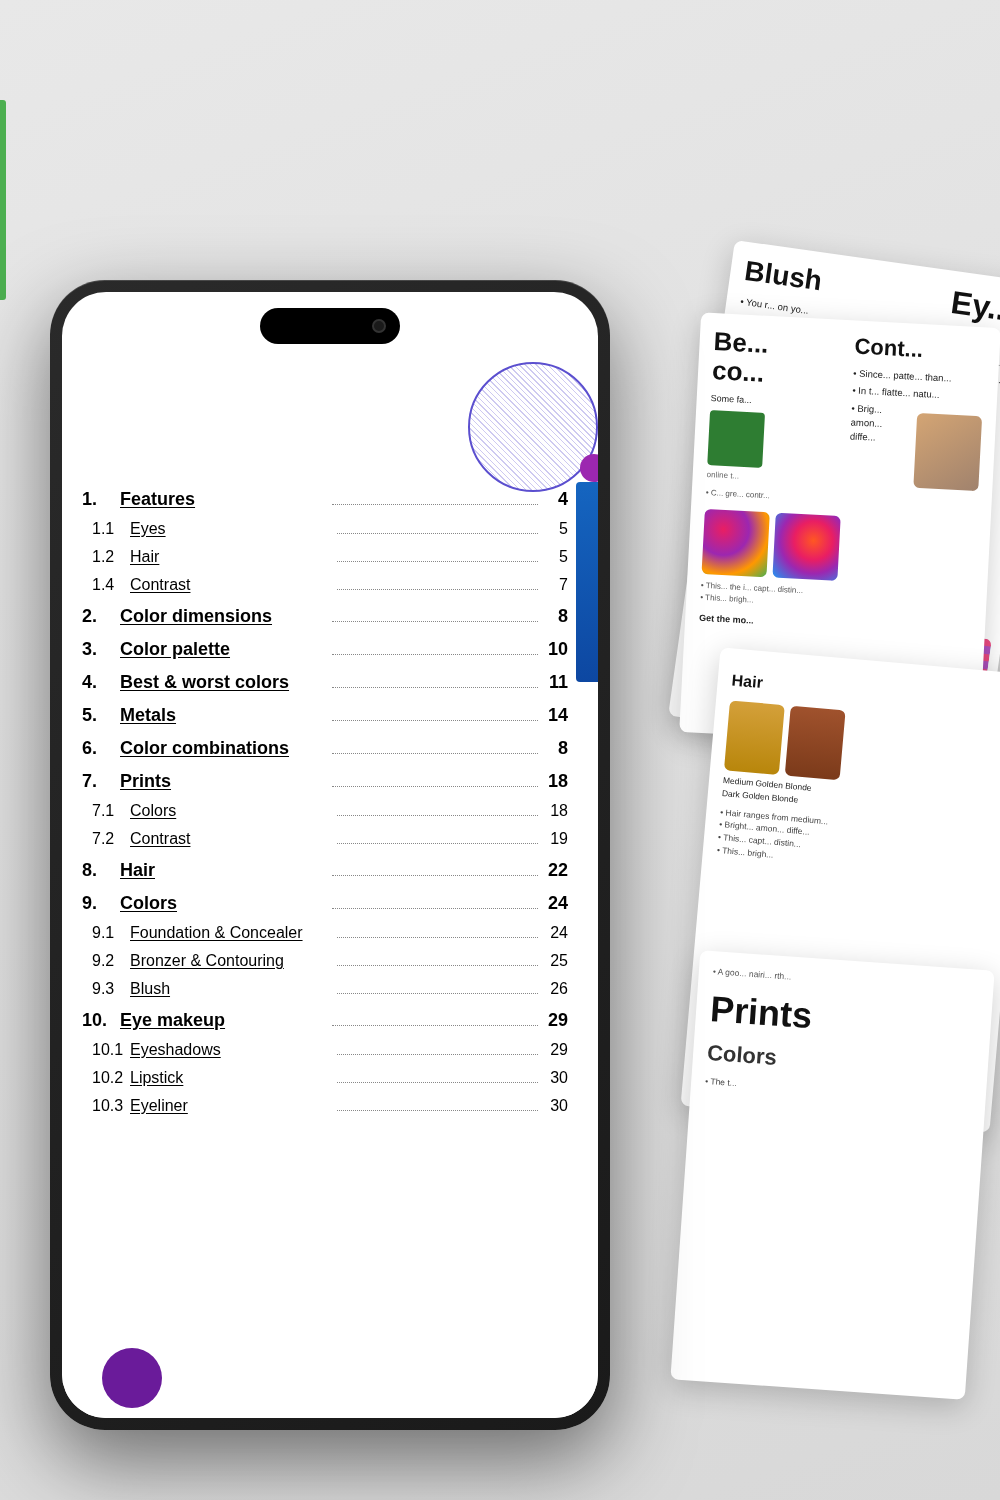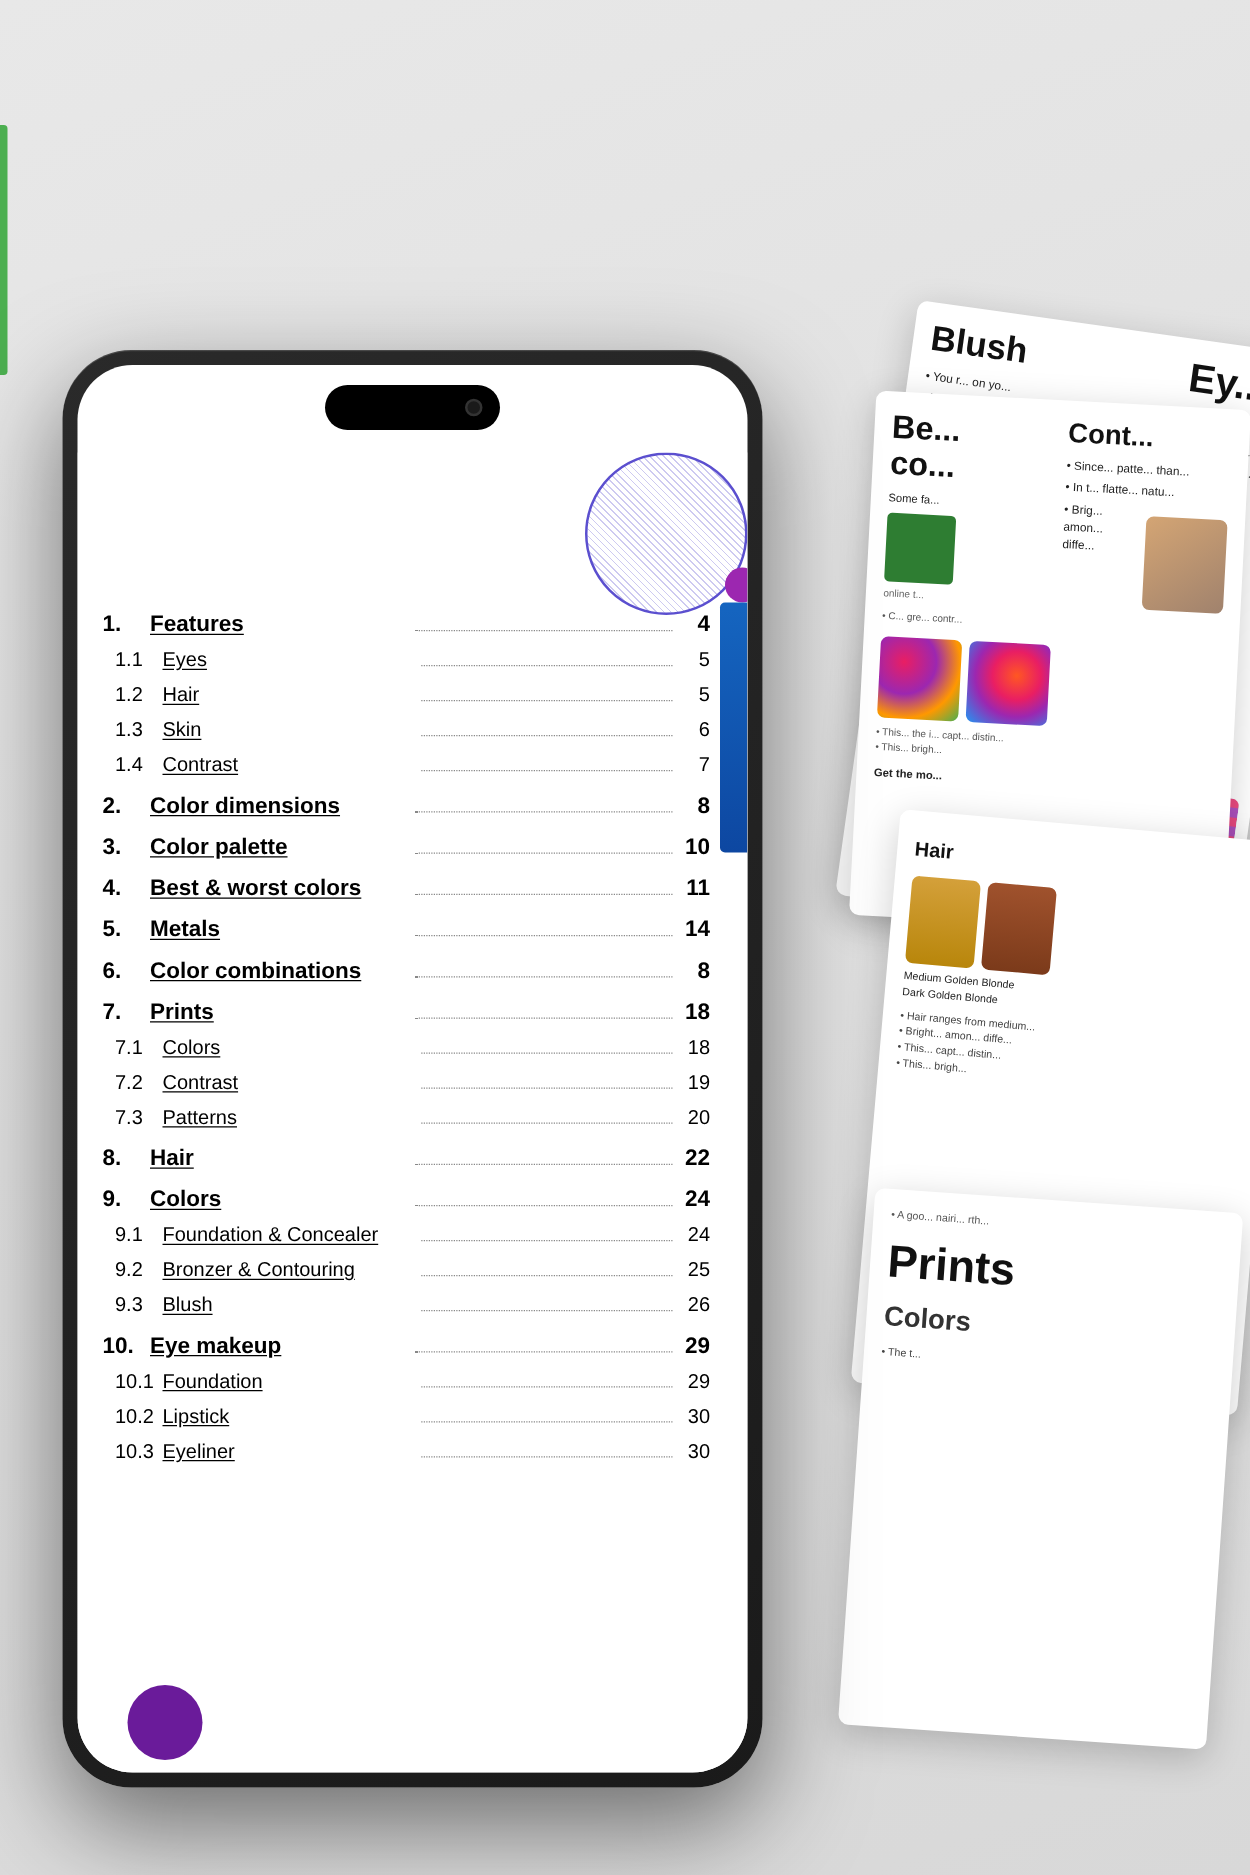--- a/index.html
+++ b/index.html
@@ -459,26 +459,20 @@
             <span class="toc-dots"></span>
             <span class="toc-page">5</span>
           </div>
           <div class="toc-item sub-entry">
             <span class="toc-num">1.2</span>
             <span class="toc-label">Hair</span>
             <span class="toc-dots"></span>
             <span class="toc-page">5</span>
           </div>
           <div class="toc-item sub-entry">
-            <span class="toc-num">1.3</span>
-            <span class="toc-label">Skin</span>
-            <span class="toc-dots"></span>
-            <span class="toc-page">6</span>
-          </div>
-          <div class="toc-item sub-entry">
             <span class="toc-num">1.4</span>
             <span class="toc-label">Contrast</span>
             <span class="toc-dots"></span>
             <span class="toc-page">7</span>
           </div>
           <div class="toc-item main-entry">
             <span class="toc-num">2.</span>
             <span class="toc-label">Color dimensions</span>
             <span class="toc-dots"></span>
             <span class="toc-page">8</span>
@@ -518,26 +512,20 @@
             <span class="toc-label">Colors</span>
             <span class="toc-dots"></span>
             <span class="toc-page">18</span>
           </div>
           <div class="toc-item sub-entry">
             <span class="toc-num">7.2</span>
             <span class="toc-label">Contrast</span>
             <span class="toc-dots"></span>
             <span class="toc-page">19</span>
           </div>
-          <div class="toc-item sub-entry">
-            <span class="toc-num">7.3</span>
-            <span class="toc-label">Patterns</span>
-            <span class="toc-dots"></span>
-            <span class="toc-page">20</span>
-          </div>
           <div class="toc-item main-entry">
             <span class="toc-num">8.</span>
             <span class="toc-label">Hair</span>
             <span class="toc-dots"></span>
             <span class="toc-page">22</span>
           </div>
           <div class="toc-item main-entry">
             <span class="toc-num">9.</span>
             <span class="toc-label">Colors</span>
             <span class="toc-dots"></span>
@@ -562,21 +550,21 @@
             <span class="toc-page">26</span>
           </div>
           <div class="toc-item main-entry">
             <span class="toc-num">10.</span>
             <span class="toc-label">Eye makeup</span>
             <span class="toc-dots"></span>
             <span class="toc-page">29</span>
           </div>
           <div class="toc-item sub-entry">
             <span class="toc-num">10.1</span>
-            <span class="toc-label">Foundation</span>
+            <span class="toc-label">Eyeshadows</span>
             <span class="toc-dots"></span>
             <span class="toc-page">29</span>
           </div>
           <div class="toc-item sub-entry">
             <span class="toc-num">10.2</span>
             <span class="toc-label">Lipstick</span>
             <span class="toc-dots"></span>
             <span class="toc-page">30</span>
           </div>
           <div class="toc-item sub-entry">

